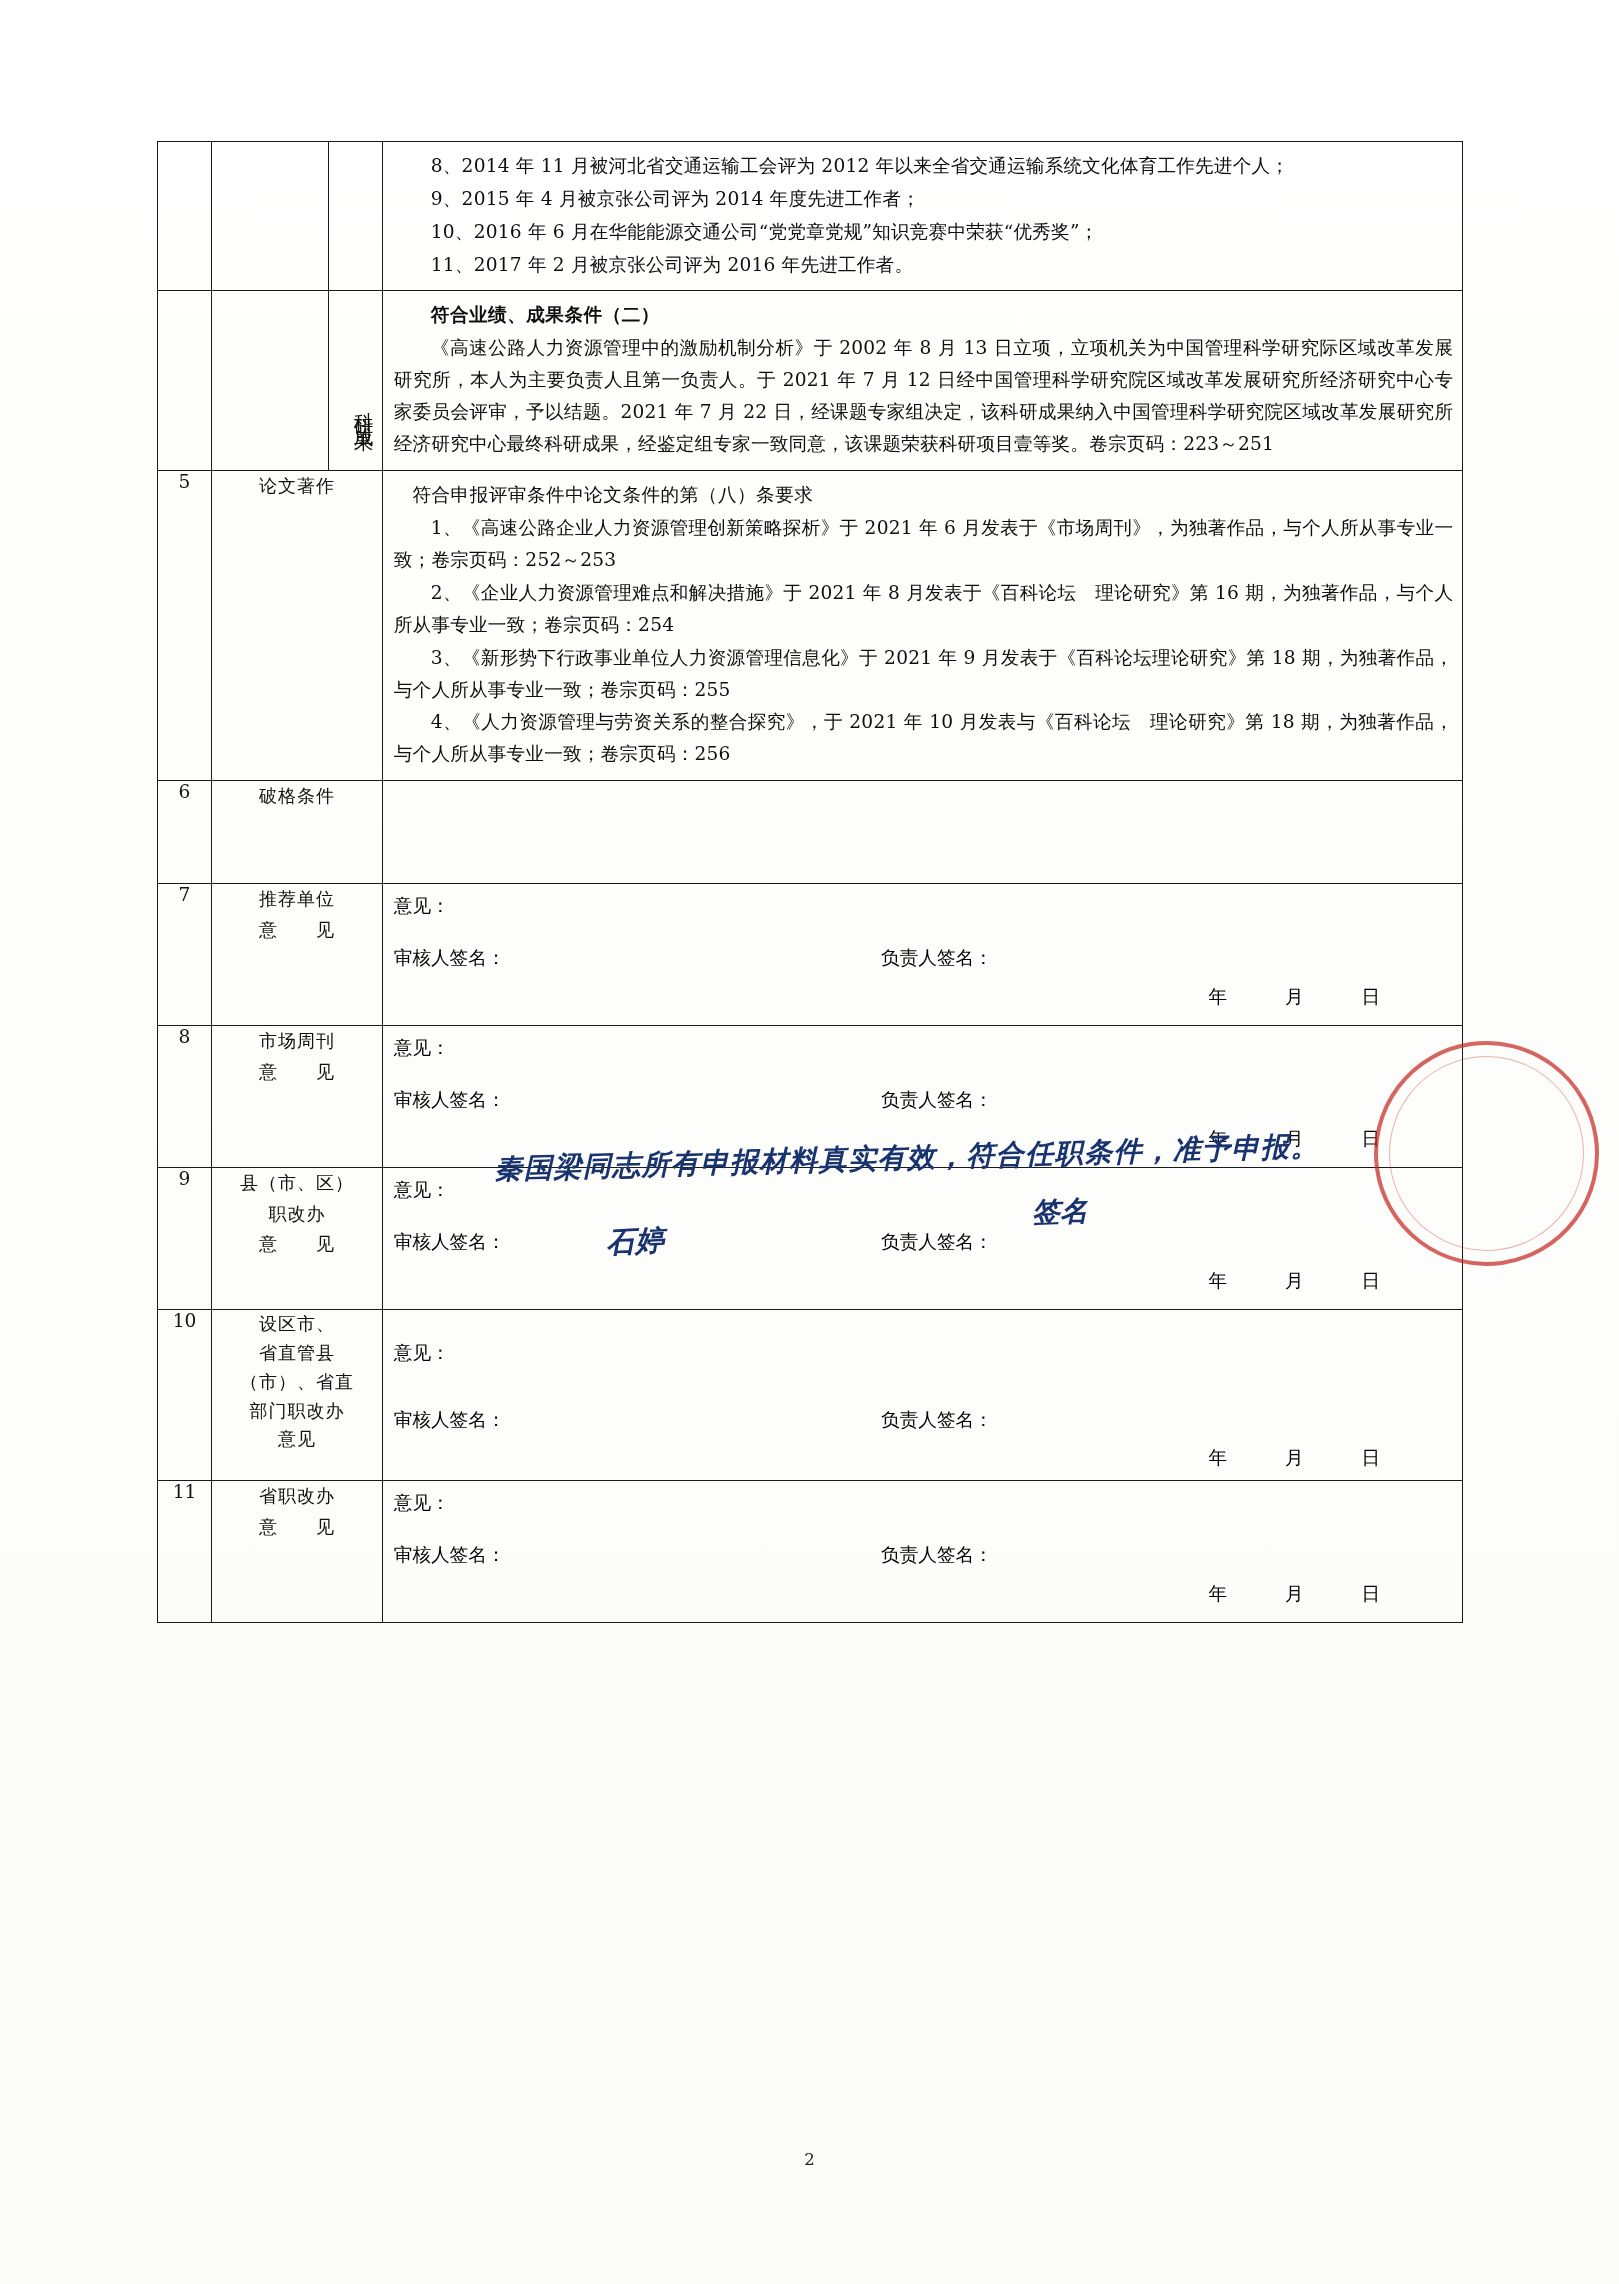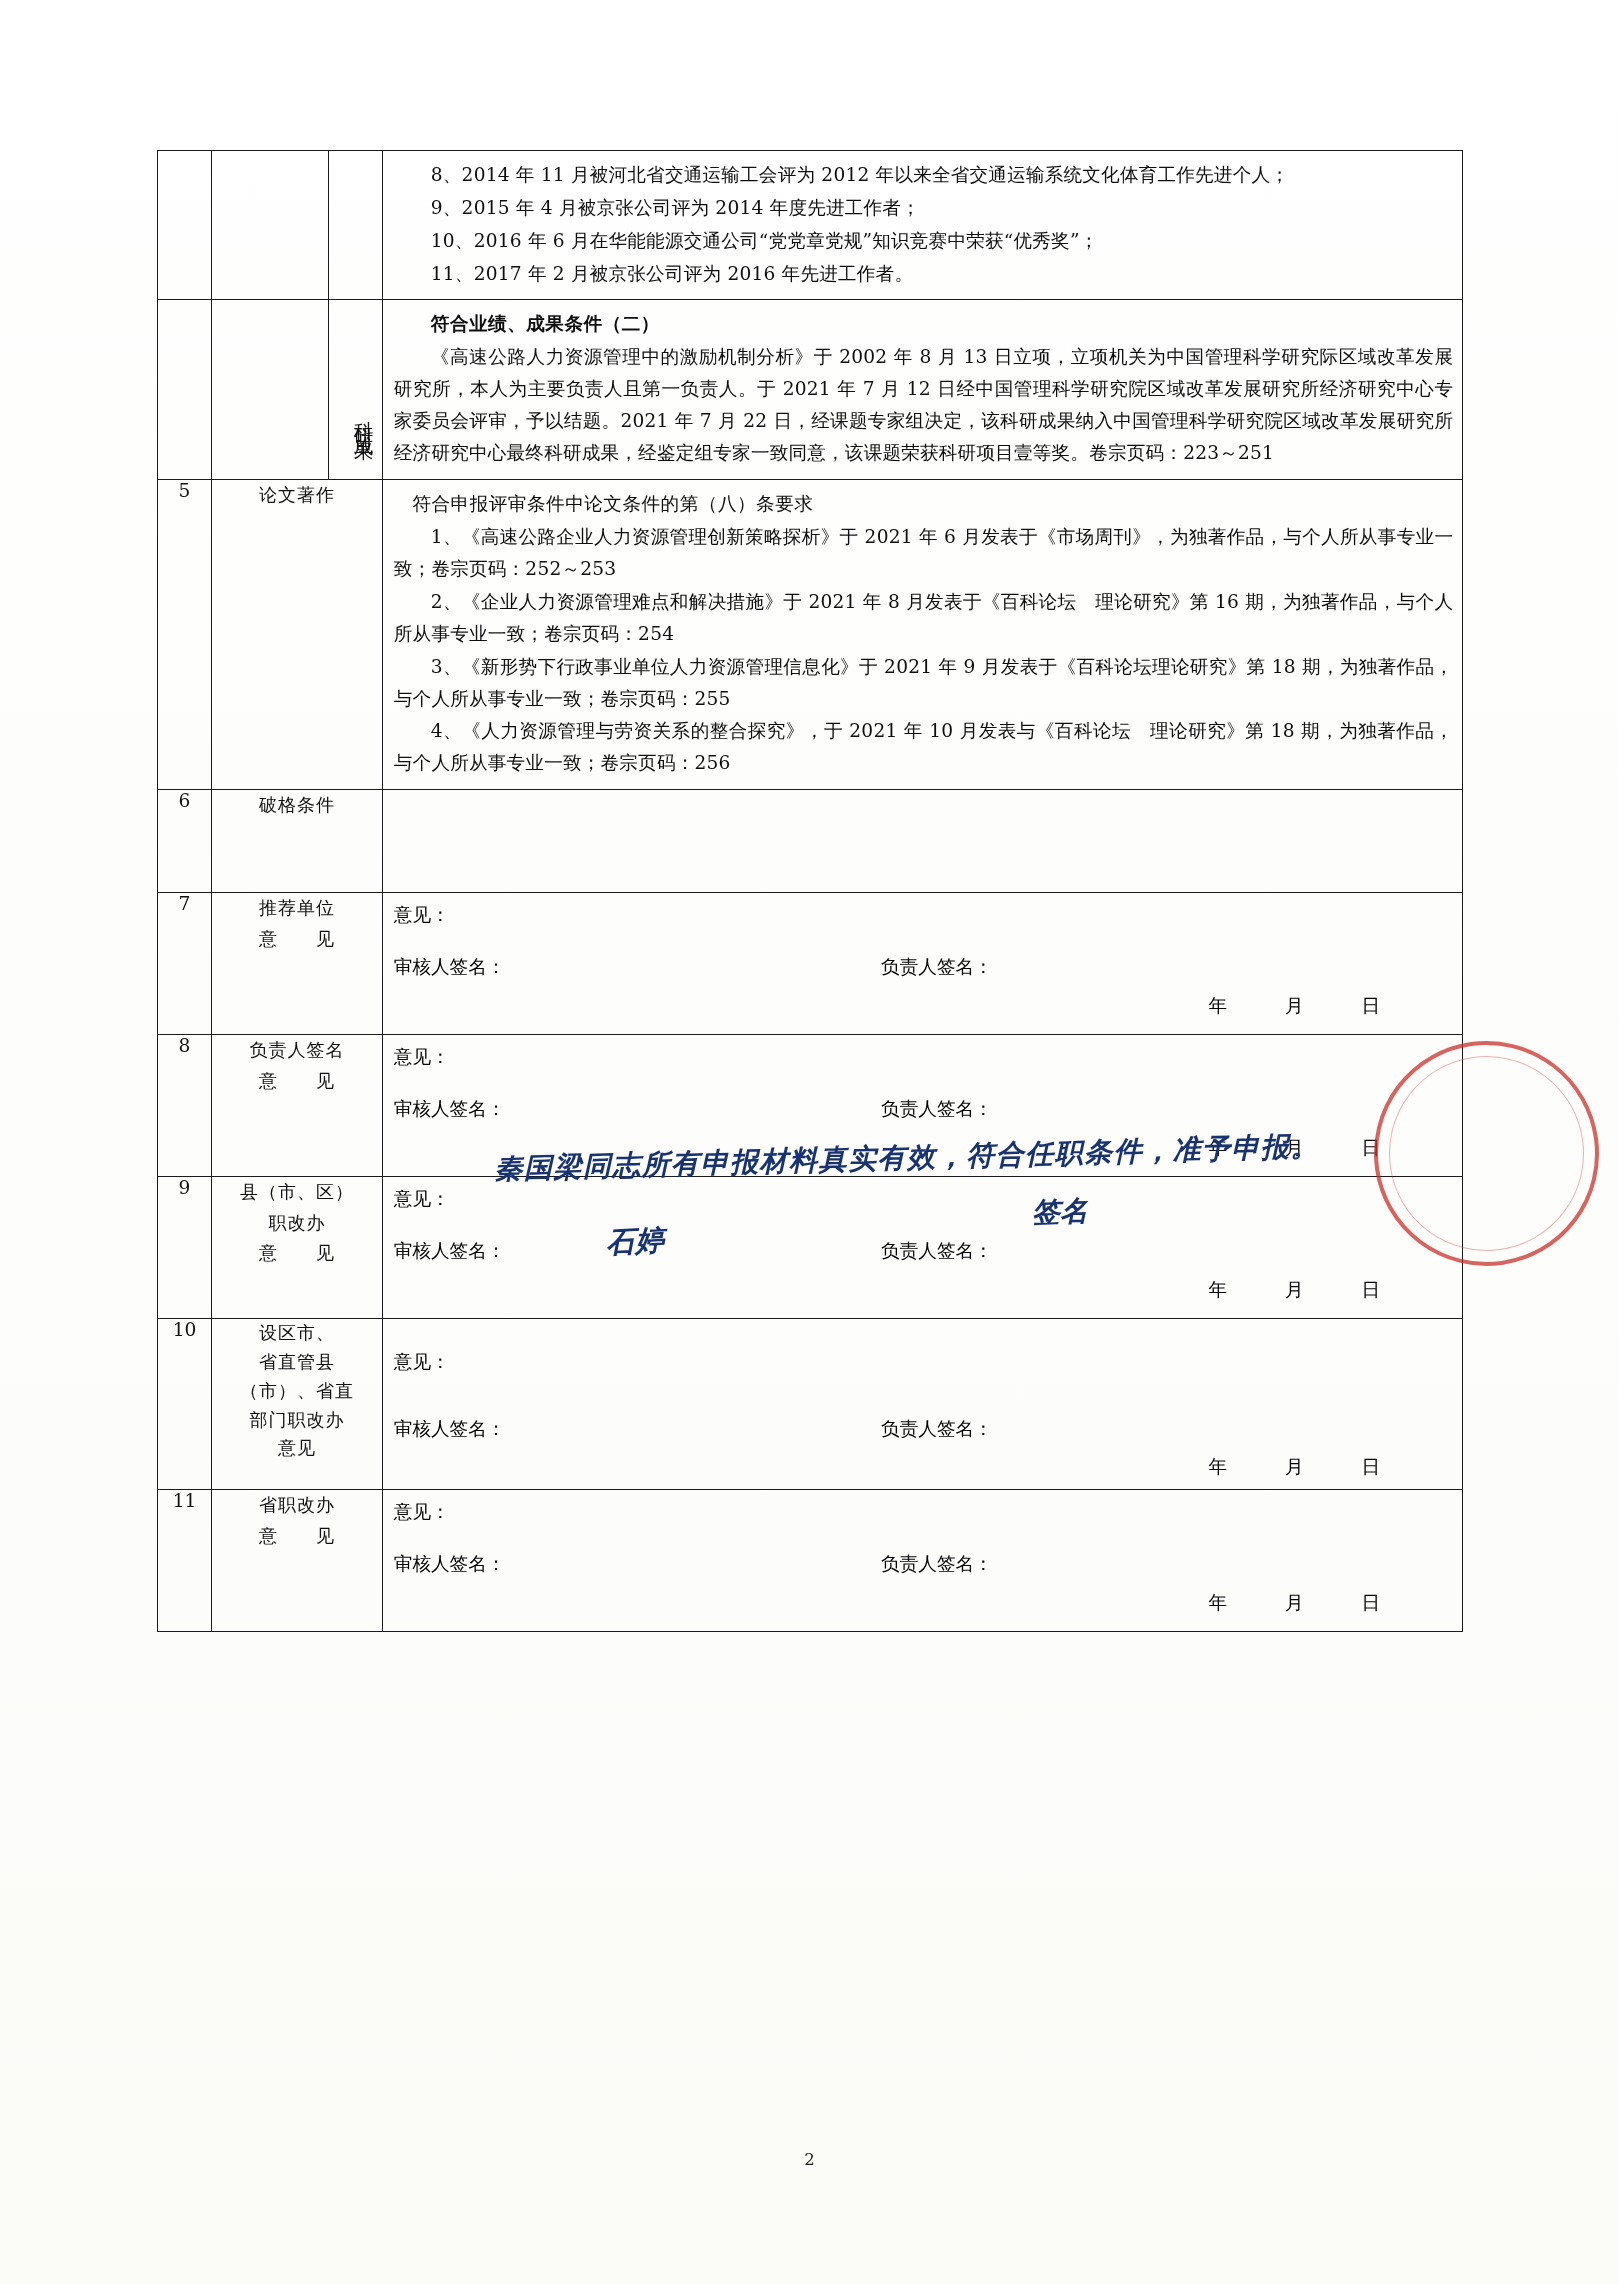--- a/index.html
+++ b/index.html
@@ -20,21 +20,21 @@
   }
   .scan-tint {
     position: absolute;
     inset: 0;
     background: linear-gradient(180deg, #ffffff 0%, #fdfdfb 40%, #fbfbf8 100%);
     pointer-events: none;
   }
   table.main {
     position: absolute;
     left: 157px;
-    top: 150px;
+    top: 141px;
     width: 1306px;
     border-collapse: collapse;
     table-layout: fixed;
   }
   table.main td {
     border: 1.5px solid #1a1a1a;
     vertical-align: top;
     padding: 0;
   }
   .col-no { width: 54px; }
@@ -261,21 +261,21 @@
             <span>年</span>
             <span>月</span>
             <span>日</span>
           </div>
         </div>
       </td>
     </tr>
 
     <tr class="h-op">
       <td class="cell-no">8</td>
-      <td class="cell-label" colspan="2" style="white-space: pre-line;"><span>负责人签名
+      <td class="cell-label" colspan="2" style="white-space: pre-line;"><span>市场周刊
 意　　见</span></td>
       <td>
         <div class="opinion">
           <div class="op-line1">意见：</div>
           <div class="sign-row">
             <div class="sign-a">审核人签名：</div>
             <div class="sign-b">负责人签名：</div>
           </div>
           <div class="date-row">
             <span>年</span>

